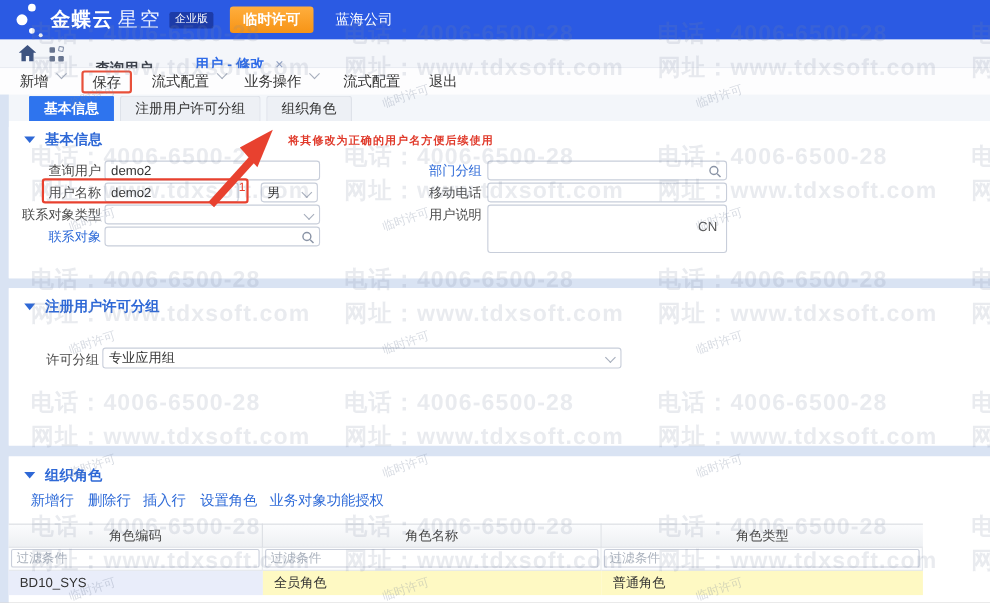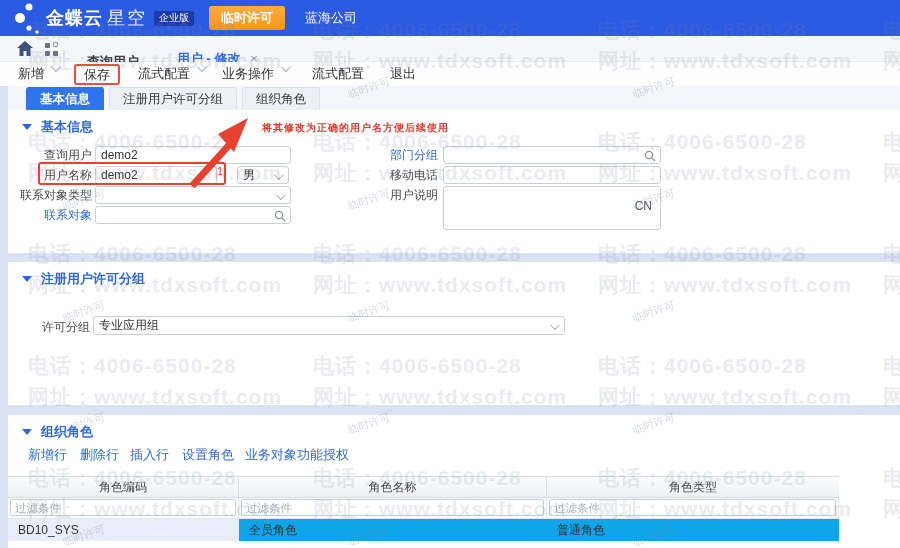--- a/index.html
+++ b/index.html
@@ -109,21 +109,21 @@
   .hcell{ height:22px; line-height:21px; text-align:center; color:#444;
     background:linear-gradient(#FBFCFD,#EEF0F3); border-top:1px solid #D8DBE0;
     border-bottom:1px solid #D8DBE0; border-right:1px solid #D8DBE0;}
   .c1{ width:231px;} .c2{ width:308px;} .c3{ width:292px; border-right:none;}
   .fcell{ height:21px; background:#FCFDFE; border-right:1px solid #E4E7EC; border-bottom:1px solid #E4E7EC; padding:1px 2px;}
   .fcell input{ width:100%; height:17px; border:1px solid #C9CEDA; border-radius:2px;
     font-size:11.5px; padding:0 4px; color:#333; outline:none;}
   .fcell input::placeholder{ color:#ABB2BD;}
   .dcell{ height:22px; line-height:22px; padding-left:10px; color:#333;}
   .dcell.sel-cell{ background:#E9EDFA;}
-  .dcell.row-sel{ background:#0ea5e9;}
+  .dcell.row-sel{ background:#fef9c3;}
   
   .wm-layer{ position:absolute; left:0; top:0; width:900px; height:548px; z-index:50; pointer-events:none; overflow:hidden;}
   .wm{ position:absolute; font-size:21px; font-weight:600; letter-spacing:1px;
     color:rgba(124,136,160,0.17); white-space:nowrap;}
   .wms{ position:absolute; font-size:11px; color:rgba(124,136,160,0.30);
     transform:rotate(-18deg); white-space:nowrap;}
 </style>
 </head>
 <body>
 

